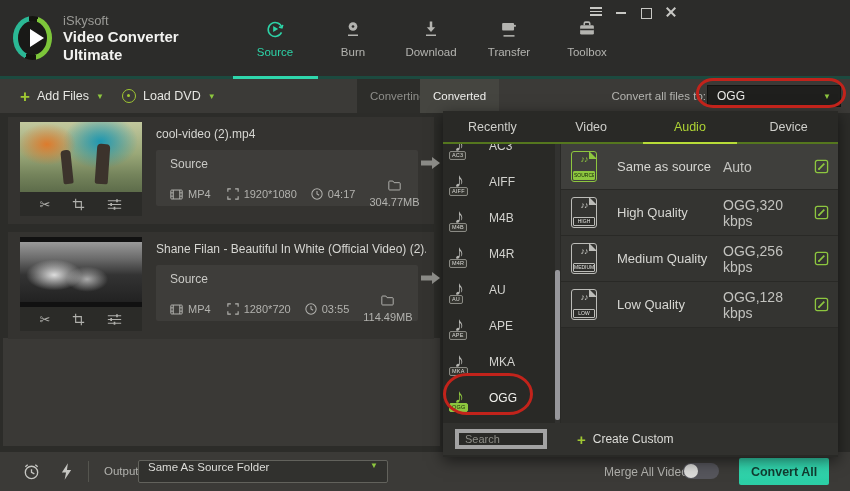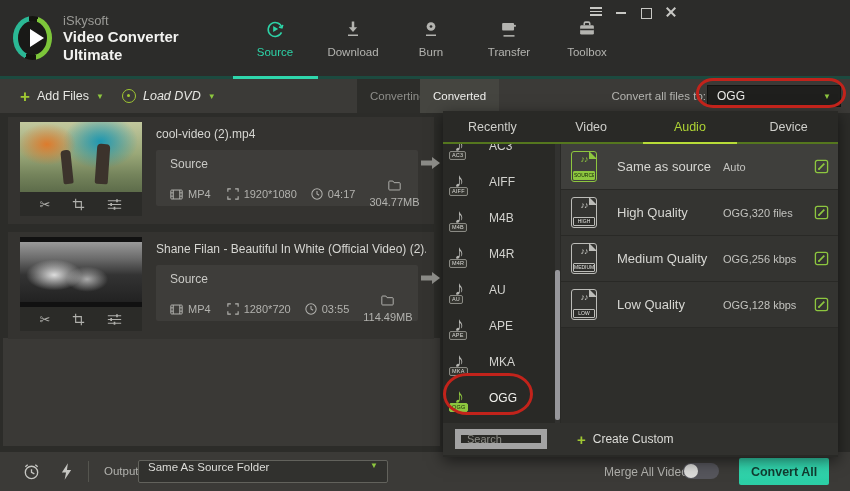--- a/index.html
+++ b/index.html
@@ -30,21 +30,21 @@
   .wc-close::before,.wc-close::after { content:""; position:absolute; left:1px; top:6px; width:12px; height:1.8px; background:#c8c8c4; }
   .wc-close::before { transform:rotate(45deg); } .wc-close::after { transform:rotate(-45deg); }
 
   
   .accent-line { position:absolute; left:0; top:76px; width:850px; height:3px; background:#1c4a3f; }
   .accent-line .seg { position:absolute; left:233px; top:0; width:85px; height:3px; background:#2fd7ac; }
 
   
   .toolbar { position:absolute; left:0; top:79px; width:850px; height:34px; background:#3b3a37; }
   .tb-group { position:absolute; top:0; height:34px; display:flex; align-items:center; gap:7px; cursor:pointer; }
-  .g-add { left:20px; } .g-dvd { left:122px;font-style:italic; }
+  .g-add { left:20px; } .g-dvd { left:122px; }
   .tb-plus { color:#a0c832; font-size:17px; font-weight:bold; line-height:17px; }
   .tb-label { font-size:12.5px; color:#e6e6e2; }
   .chev { font-size:8px; color:#8dc63f; }
   .dvd-disc { width:14px; height:14px; border:1.6px solid #a0c832; border-radius:50%; position:relative; }
   .dvd-disc::after { content:""; position:absolute; left:4px; top:4px; width:3px; height:3px; background:#a0c832; border-radius:50%; }
   .state-tab { position:absolute; top:0; height:34px; display:flex; align-items:center; padding:0 13px; font-size:11.5px; cursor:pointer; }
   .t-converting { left:357px; background:#2d2d2a; color:#8e8e8a; }
   .t-converted { left:420px; background:#454540; color:#efefec; }
   .convert-to { position:absolute; right:144px; top:0; height:34px; display:flex; align-items:center; font-size:11.5px; color:#b4b4b0; }
   .fmt-select { position:absolute; right:9px; top:6px; width:134px; height:22px; background:#1f1f1d; border:1px solid #141412;
@@ -112,24 +112,24 @@
   .doc { position:relative; width:26px; height:31px; border:1px solid #bcbcb8; border-radius:3px; color:#c6c6c2; }
   .doc .fold { position:absolute; top:-1px; right:-1px; width:0; height:0; border-left:8px solid transparent; border-bottom:8px solid #bcbcb8;
                transform:rotate(90deg); }
   .doc .notes { position:absolute; top:2px; left:0; right:0; text-align:center; font-size:9px; letter-spacing:-1px; }
   .doc .dbadge { position:absolute; left:1px; right:1px; bottom:1px; font-size:5px; line-height:7px; text-align:center;
                  border:1px solid #bcbcb8; border-radius:1px; background:#2c2c29; color:#e2e2de; overflow:hidden; }
   .doc.green { border-color:#8dc63f; color:#8dc63f; }
   .doc.green .fold { border-bottom-color:#8dc63f; }
   .doc.green .dbadge { background:#8dc63f; border-color:#8dc63f; color:#15230a; }
   .qlabel { font-size:13px; color:#d6d6d2; }
-  .qvalue { font-size:11px; color:#c2c2be; }
+  .qvalue { font-size:14px; color:#c2c2be; }
   .qedit { display:flex; align-items:center; justify-content:center; cursor:pointer; }
   .panel-search { height:32px; background:#31312e; display:flex; align-items:center; padding-left:12px; }
-  .search-input { width:92px; height:20px; background:#2a2a27; border:6px solid #a3a3a3; color:#c4c4c0;
+  .search-input { width:92px; height:20px; background:#2a2a27; border:4px solid #a3a3a3; color:#c4c4c0;
                   font-size:11px; padding:0 6px; font-family:"Liberation Sans",sans-serif; }
   .search-input::placeholder { color:#8e8e88; }
   .create-custom { display:flex; align-items:center; gap:7px; margin-left:30px; cursor:pointer; }
   .cc-plus { color:#a0c832; font-size:15px; font-weight:bold; }
   .cc-label { font-size:12px; color:#dcdcd8; }
 
   
   .red-ellipse { position:absolute; border:3px solid #c2231b; z-index:10; pointer-events:none; }
   .re-1 { left:696px; top:78px; width:150px; height:30px; border-radius:17px / 15px; }
   .re-2 { left:443px; top:373px; width:90px; height:42px; border-radius:24px / 21px; }
@@ -173,36 +173,36 @@
             <path d="M19.5 10.5a7.6 7.6 0 1 0-.4 5.2"></path>
               <path d="M20.5 7.5l-1 3.2-3.2-.9" fill="none"></path>
             <path d="M10 8.6l5.5 3.4-5.5 3.4z" fill="currentColor" stroke="none"></path>
           </svg>
         </span>
         <span class="nlabel">Source</span>
       </div>
       <div class="nav-item">
         <span class="nico">
           <svg width="20" height="22" viewBox="0 0 24 24" fill="none" stroke="currentColor" stroke-width="1.8">
+            <circle cx="12" cy="9" r="5.2" fill="currentColor" stroke="none"></circle>
+              <circle cx="12" cy="9" r="1.6" fill="#2c2c2a" stroke="none"></circle>
+              <path d="M6 19.5h12"></path>
+          </svg>
+        </span>
+        <span class="nlabel">Burn</span>
+      </div>
+      <div class="nav-item">
+        <span class="nico">
+          <svg width="20" height="22" viewBox="0 0 24 24" fill="none" stroke="currentColor" stroke-width="1.8">
             <path d="M12 3v8" stroke-width="3"></path>
               <path d="M7 10l5 5.5 5-5.5z" fill="currentColor" stroke="none"></path>
               <path d="M6 19.5h12"></path>
           </svg>
         </span>
         <span class="nlabel">Download</span>
-      </div>
-      <div class="nav-item">
-        <span class="nico">
-          <svg width="20" height="22" viewBox="0 0 24 24" fill="none" stroke="currentColor" stroke-width="1.8">
-            <circle cx="12" cy="9" r="5.2" fill="currentColor" stroke="none"></circle>
-              <circle cx="12" cy="9" r="1.6" fill="#2c2c2a" stroke="none"></circle>
-              <path d="M6 19.5h12"></path>
-          </svg>
-        </span>
-        <span class="nlabel">Burn</span>
       </div>
       <div class="nav-item">
         <span class="nico">
           <svg width="22" height="22" viewBox="0 0 24 24" fill="none" stroke="currentColor" stroke-width="1.7">
             <rect x="4.5" y="5.5" width="13" height="8" rx="1" fill="currentColor" stroke="none"></rect>
             <path d="M14 8.5h5.5" stroke-width="2"></path>
               <path d="M6 19.5h12"></path>
           </svg>
         </span>
         <span class="nlabel">Transfer</span>
@@ -444,21 +444,21 @@
               </svg>
           </span>
         </div>
         <div class="qrow">
           <span class="doc">
               <span class="fold"></span>
               <span class="notes">♪♪</span>
               <span class="dbadge">HIGH</span>
             </span>
           <span class="qlabel">High Quality</span>
-          <span class="qvalue">OGG,320 files</span>
+          <span class="qvalue">OGG,320 kbps</span>
           <span class="qedit">
             <svg width="15" height="15" viewBox="0 0 16 16" fill="none" stroke="#8dc63f" stroke-width="1.4">
                 <rect x="1.5" y="1.5" width="13" height="13" rx="2"></rect>
                 <path d="M5 11l6-6" stroke-width="1.8"></path>
                 <path d="M4.3 11.7l2-.5-1.5-1.5z" fill="#8dc63f" stroke="none"></path>
               </svg>
           </span>
         </div>
         <div class="qrow">
           <span class="doc">

